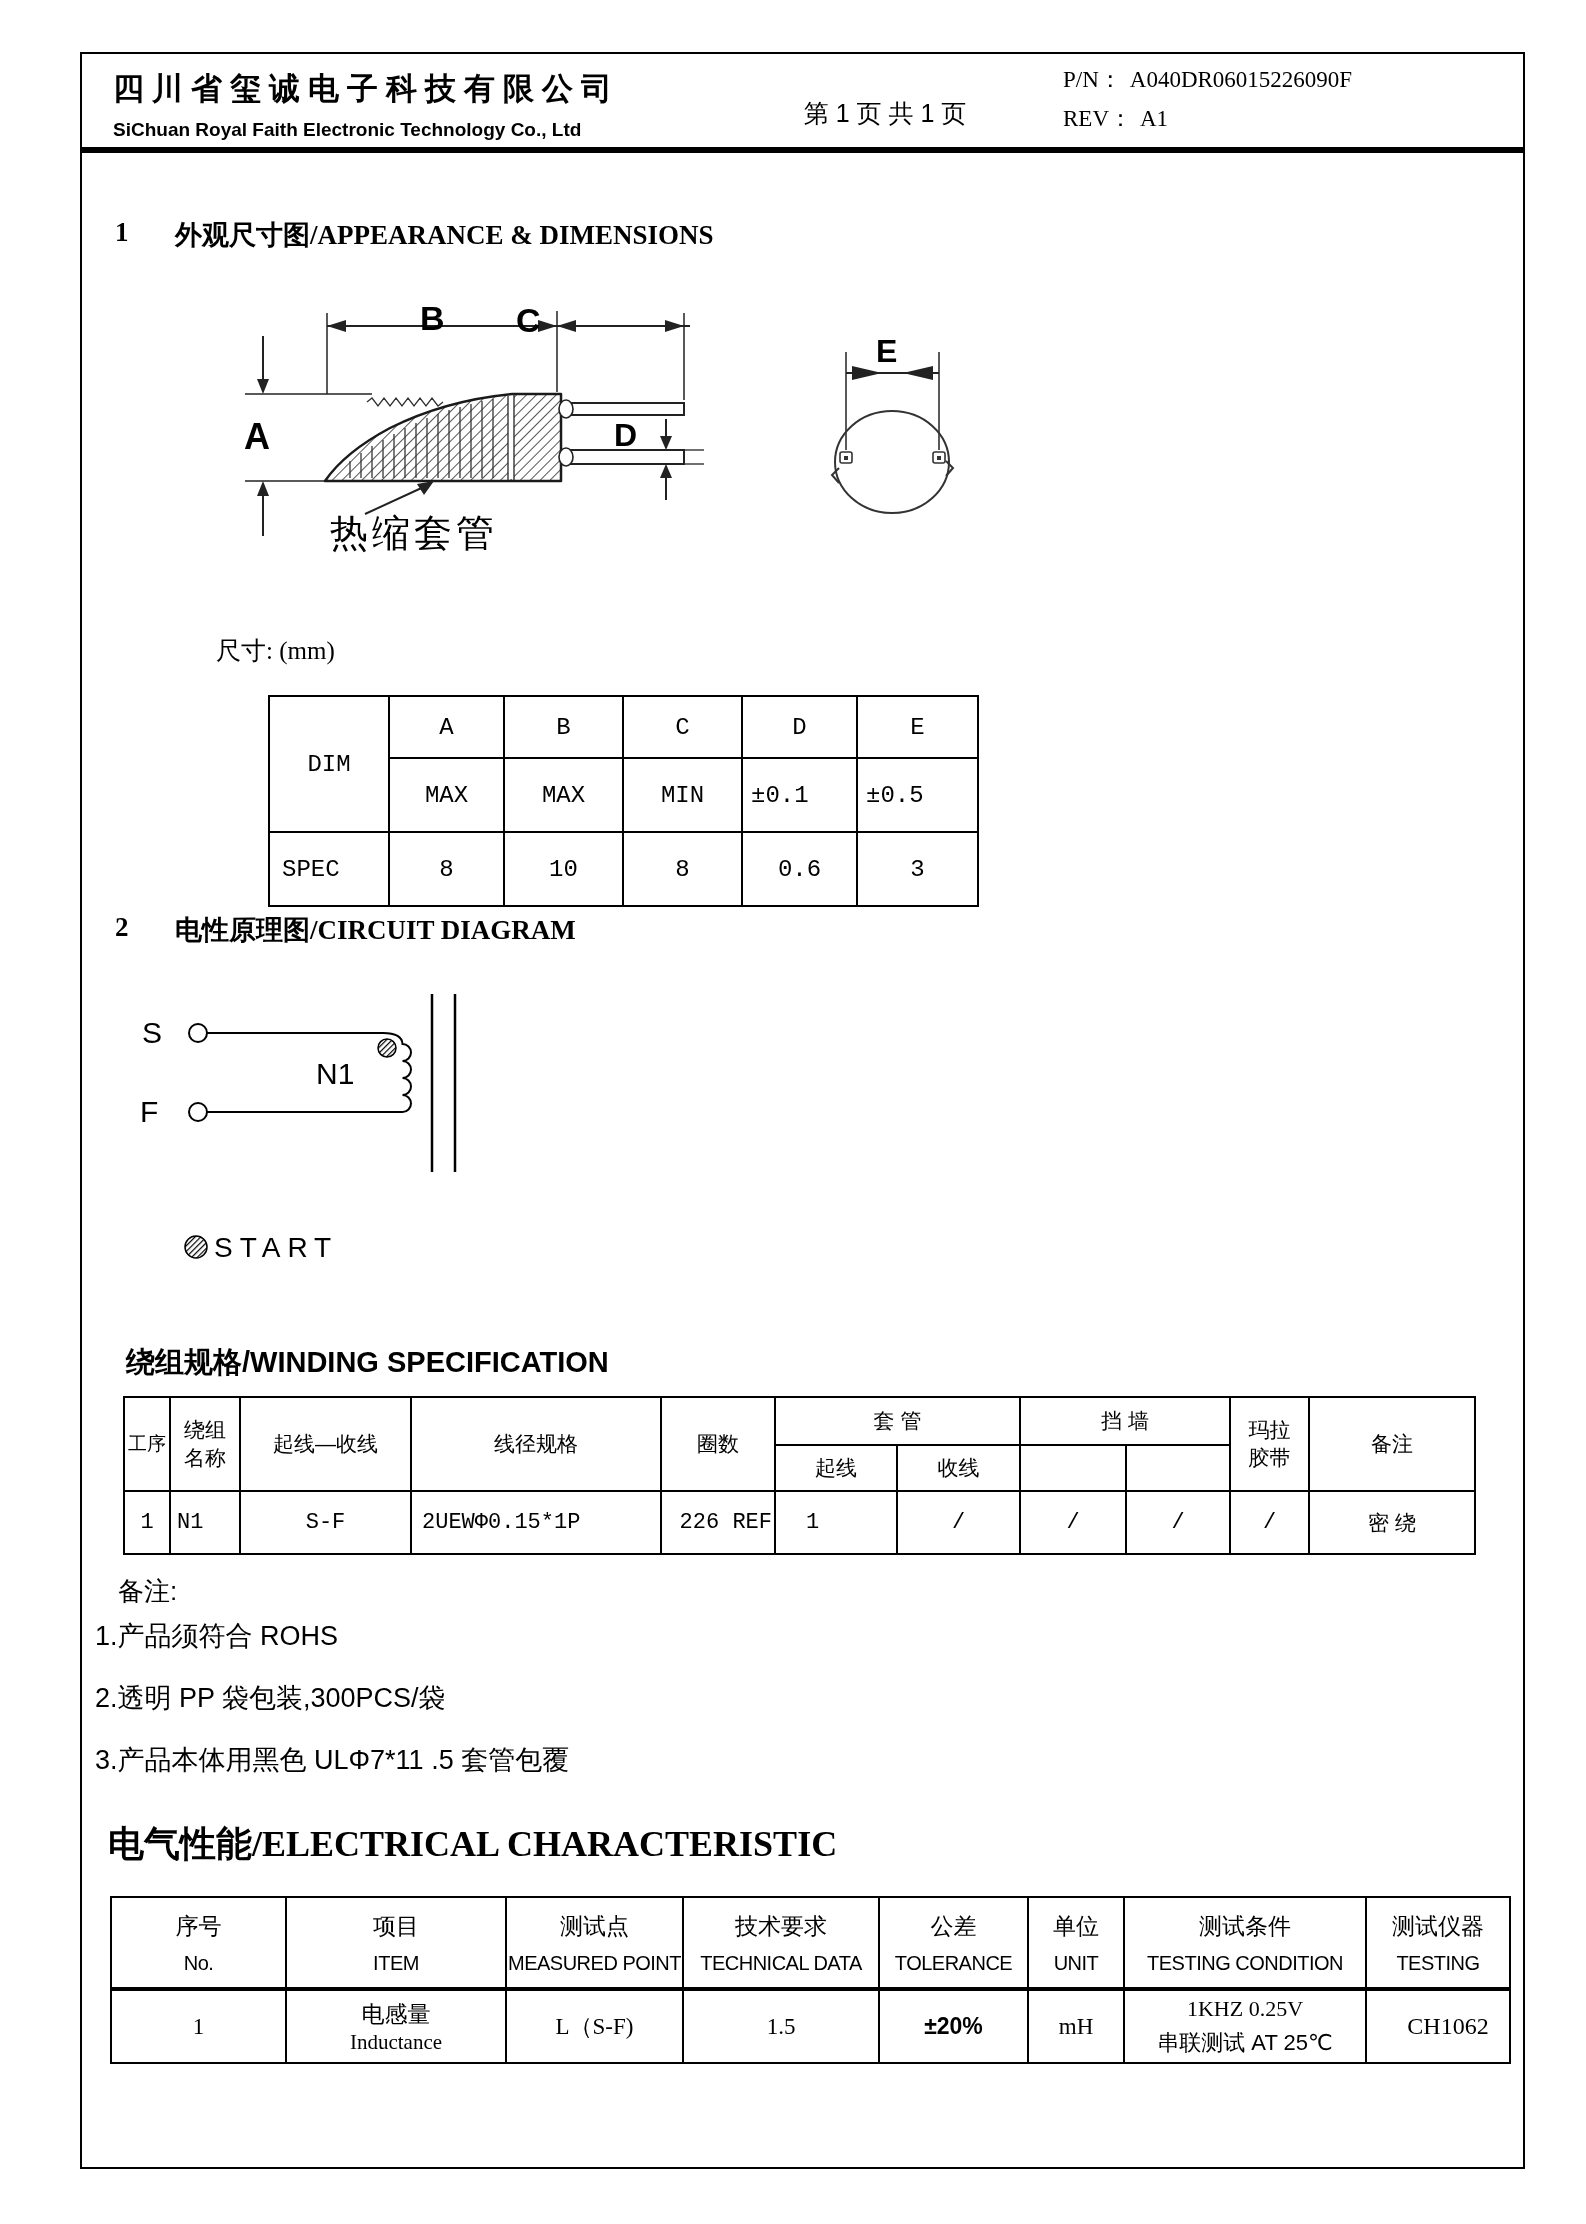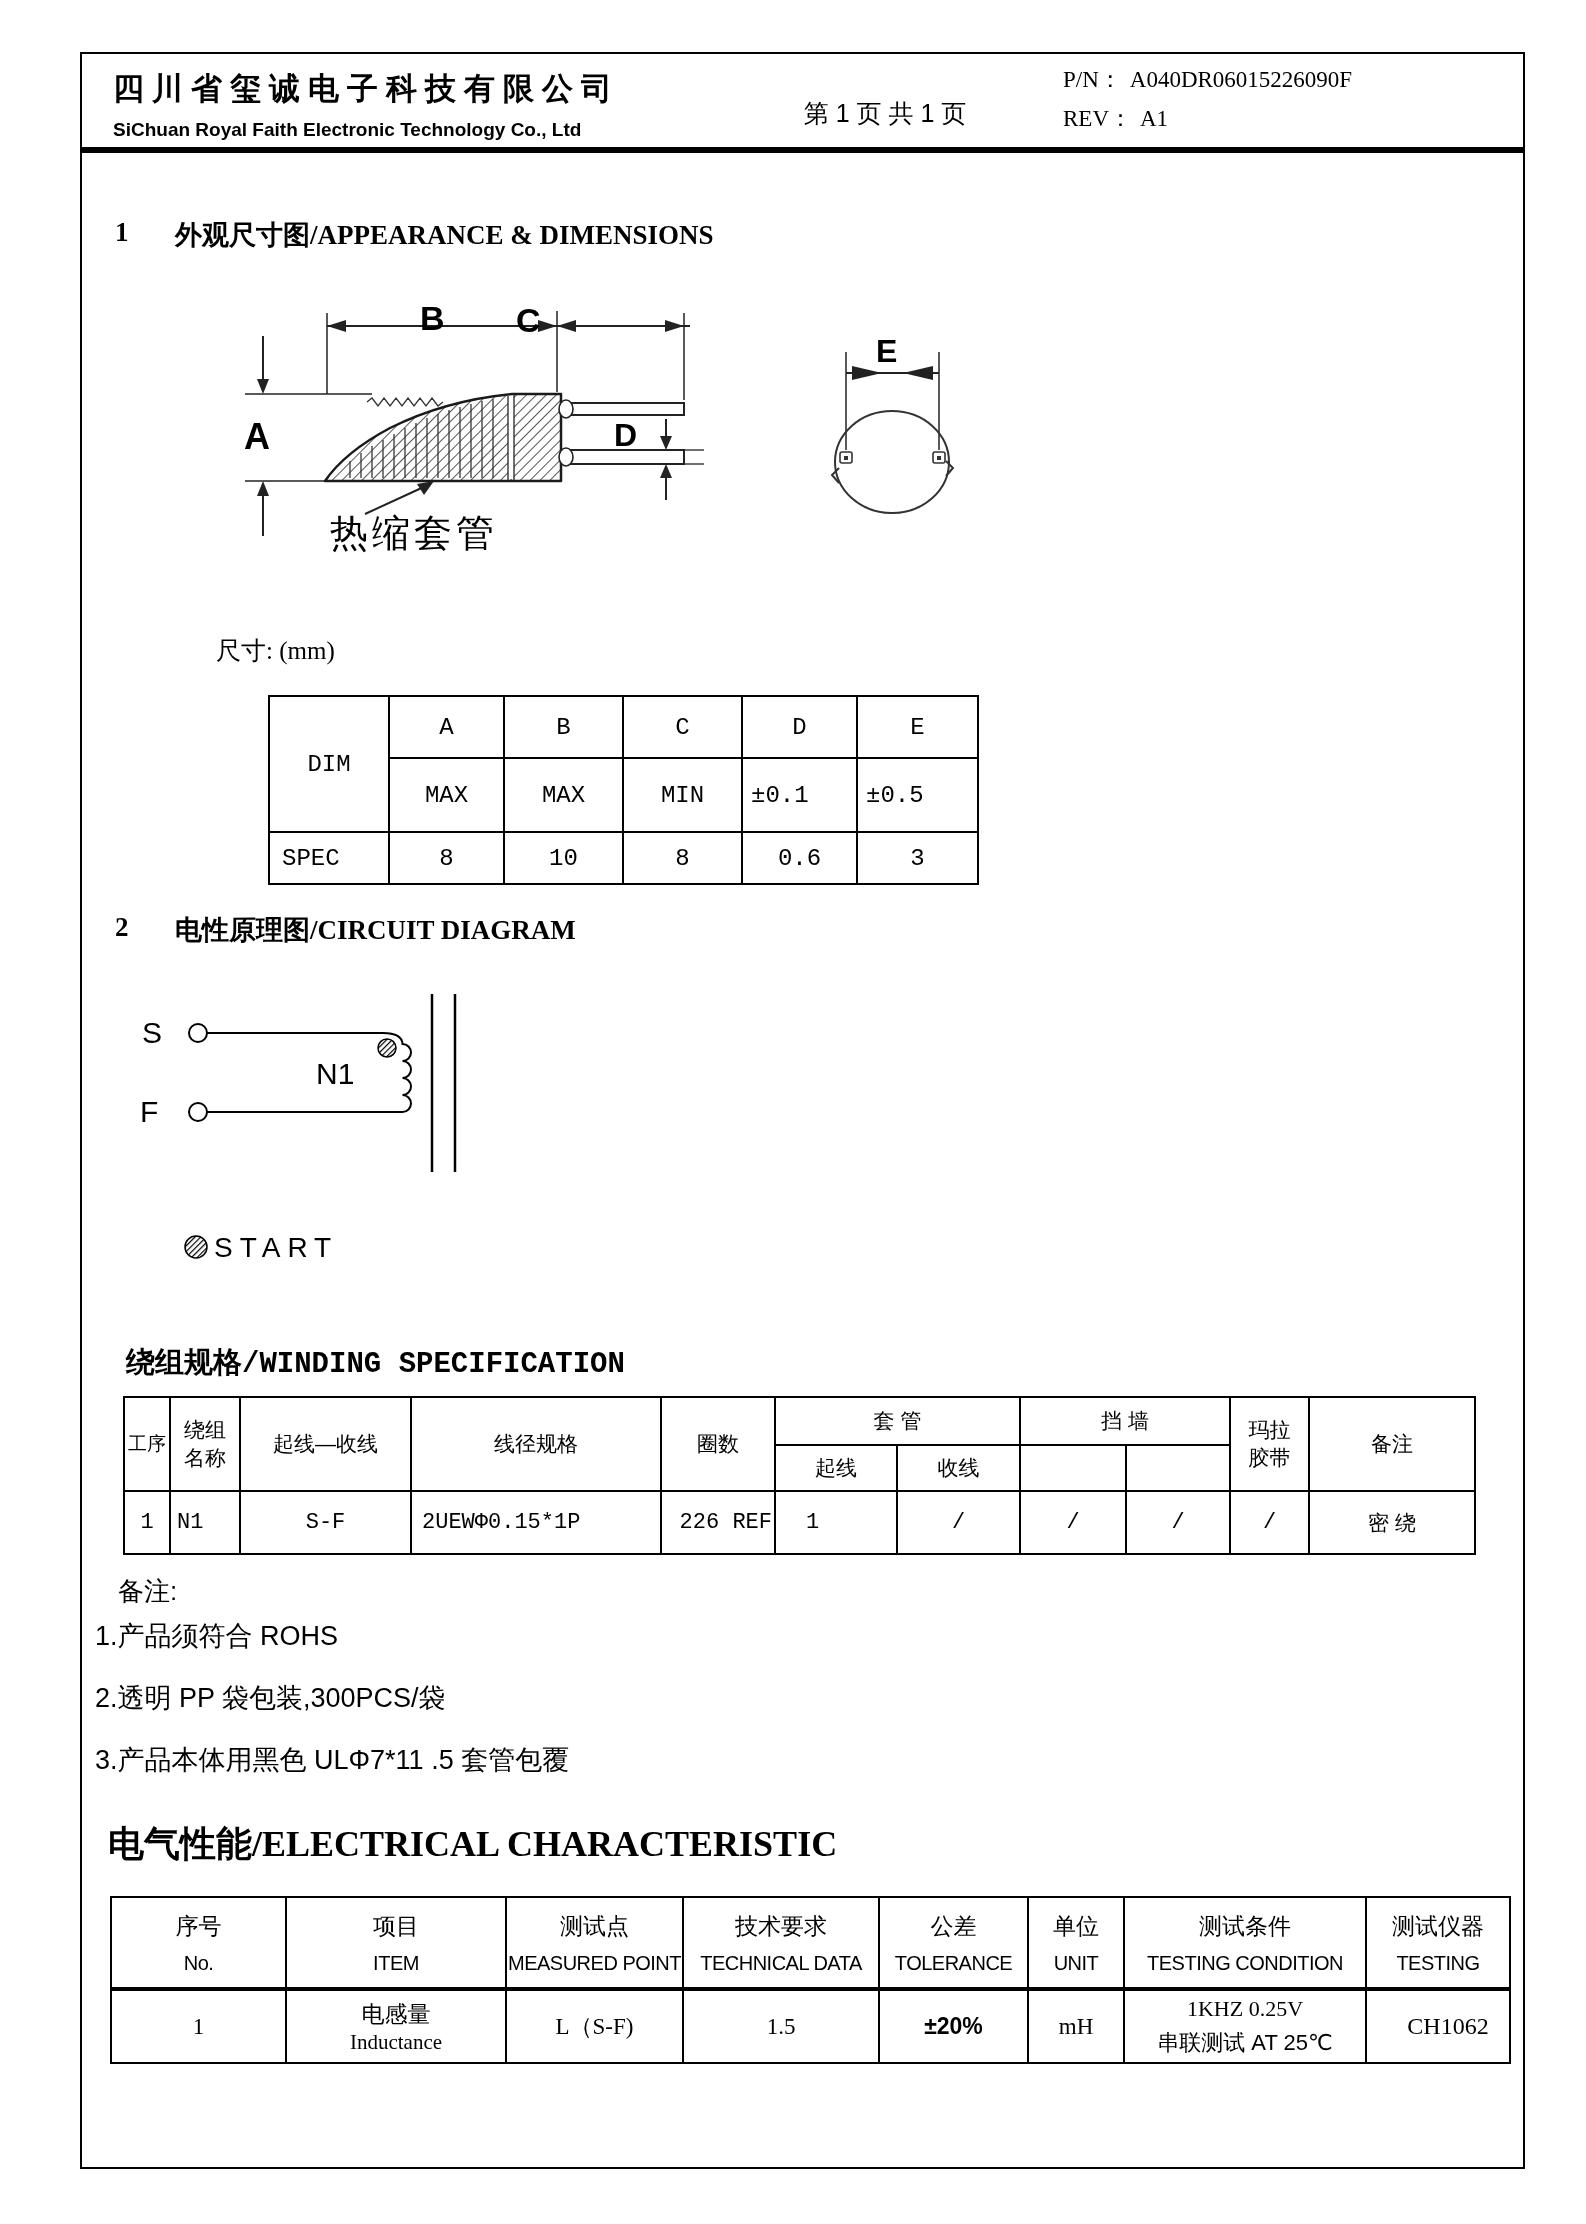--- a/index.html
+++ b/index.html
@@ -156,21 +156,21 @@
       <td>D</td>
       <td>E</td>
     </tr>
     <tr style="height:74px;">
       <td>MAX</td>
       <td>MAX</td>
       <td>MIN</td>
       <td style="text-align:left;padding-left:8px;">±0.1</td>
       <td style="text-align:left;padding-left:8px;">±0.5</td>
     </tr>
-    <tr style="height:52px;">
+    <tr style="height:74px;">
       <td style="text-align:left;padding-left:12px;">SPEC</td>
       <td>8</td>
       <td>10</td>
       <td>8</td>
       <td>0.6</td>
       <td>3</td>
     </tr>
   </tbody>
     </table>
 
@@ -184,21 +184,21 @@
     <circle cx="198" cy="1112" r="9" fill="none" stroke="#000" stroke-width="2"></circle>
     <path d="M207,1033 H383 Q402,1033 402.5,1044 a8.5,8.5 0 0 1 0,17 a8.5,8.5 0 0 1 0,17 a8.5,8.5 0 0 1 0,17 a8.5,8.5 0 0 1 0,17 Q402,1112 383,1112 H207" fill="none" stroke="#000" stroke-width="2"></path>
     <circle cx="387" cy="1048" r="9" fill="url(#dh)" stroke="#000" stroke-width="1.5"></circle>
     <text x="316" y="1084" font-size="30">N1</text>
     <line x1="432" y1="994" x2="432" y2="1172" stroke="#000" stroke-width="2.5"></line>
     <line x1="455" y1="994" x2="455" y2="1172" stroke="#000" stroke-width="2.5"></line>
     <circle cx="196" cy="1247" r="11" fill="url(#dh)" stroke="#000" stroke-width="1.5"></circle>
     <text x="214" y="1257" font-size="28" letter-spacing="7">START</text>
   </svg>
 
-  <div class="abs b" style="left:126px;top:1343px;font-size:29px;font-family:Liberation Mono, monospace;">绕组规格/WINDING SPECIFICATION</div>
+  <div class="abs b" style="left:126px;top:1343px;font-size:29px;font-family:Liberation Sans, sans-serif;">绕组规格/WINDING SPECIFICATION</div>
 
   <table id="windtable" class="abs" style="left:123px;top:1396px;">
     <colgroup>
       <col style="width:46px">
         <col style="width:70px">
         <col style="width:171px">
         <col style="width:250px">
       <col style="width:114px">
         <col style="width:122px">
         <col style="width:123px">

